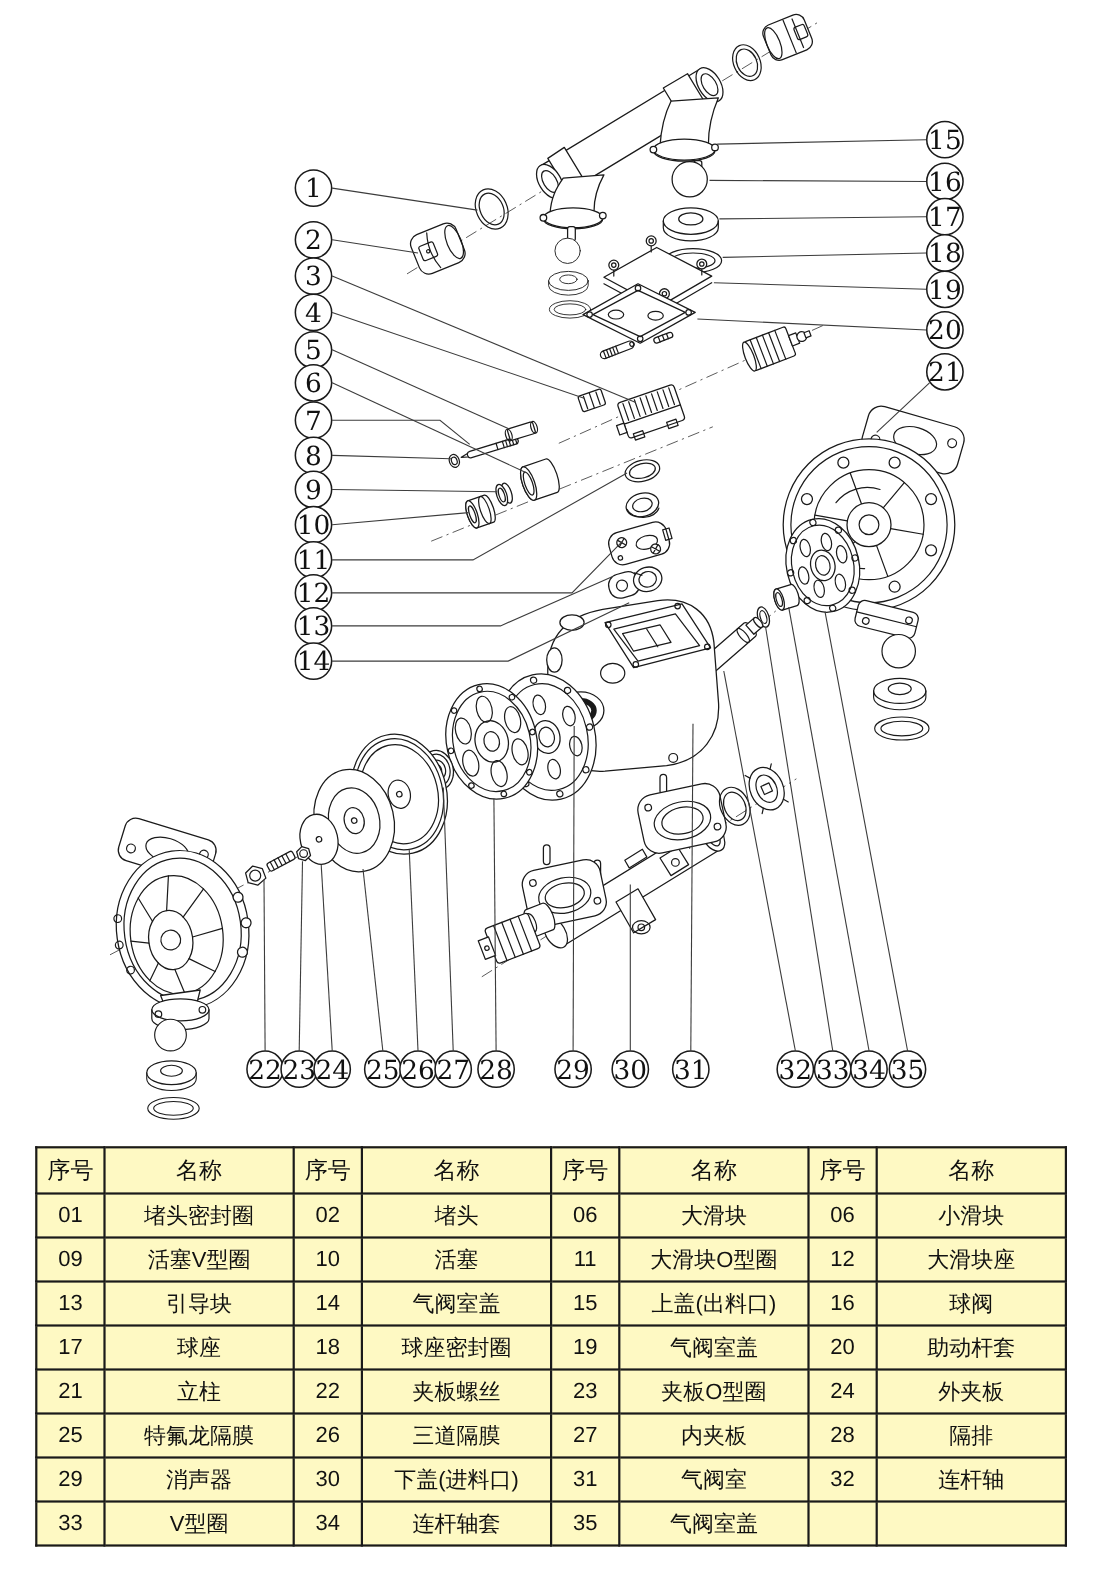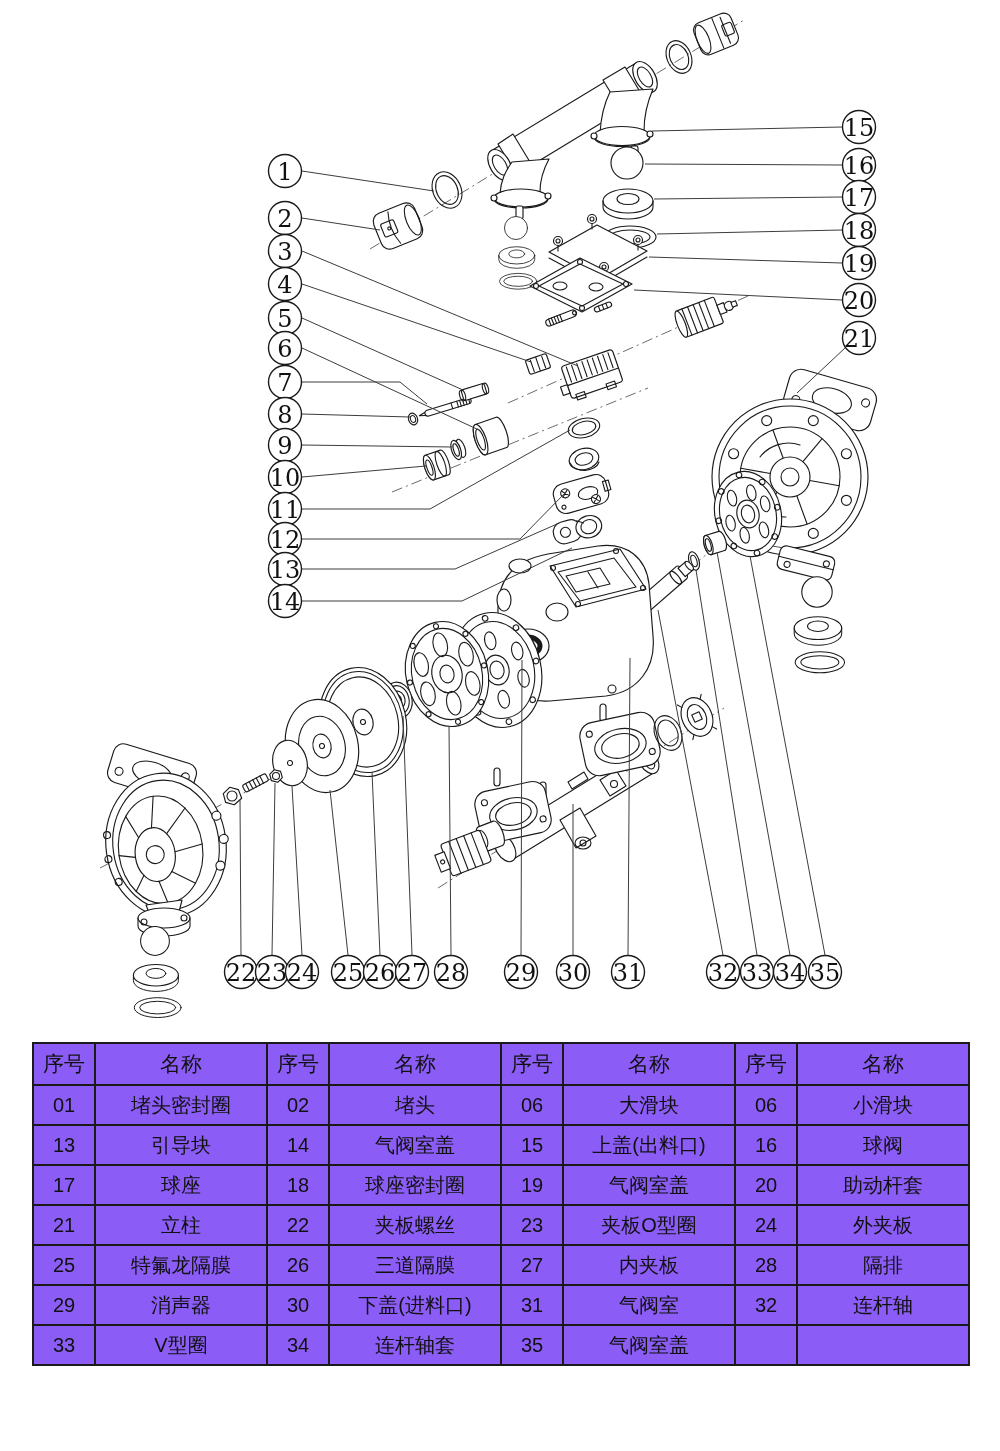--- a/index.html
+++ b/index.html
@@ -6,21 +6,21 @@
   .page{position:relative;width:1000px;height:1451px;background:#fff;overflow:hidden;
         font-family:"Liberation Sans",sans-serif;}
   .fig{position:absolute;top:0;left:0;}
   .p{stroke:#1a1a1a;stroke-width:1.15;fill:#fff;stroke-linejoin:round;stroke-linecap:round;}
   .pn{stroke:#1a1a1a;stroke-width:1.1;fill:none;stroke-linejoin:round;stroke-linecap:round;}
   .axis{stroke:#5a5a5a;stroke-width:0.9;stroke-dasharray:11 4 2 4;fill:none;}
   .leader{fill:none;stroke:#3c3c3c;stroke-width:1;}
   .bubble{fill:#fff;stroke:#1a1a1a;stroke-width:1.4;}
   .bubble-num{font-family:"DejaVu Serif",serif;font-size:24px;fill:#111;text-anchor:middle;}
   .parts-table{position:absolute;left:32px;top:1042px;width:936px;border-collapse:collapse;
-               table-layout:fixed;background:#8b5cf6;}
+               table-layout:fixed;background:#fef9c3;}
   .parts-table td{border:2px solid #1a1a1a;text-align:center;vertical-align:middle;
                   font-size:20px;color:#111;height:38px;padding:0 2px;overflow:hidden;}
   .parts-table td.hd{height:40px;font-size:21px;}
 </style>
 </head>
 <body>
 
 <div class="page">
 
 <svg class="fig" width="1000" height="1030" viewBox="0 0 1000 1030">
@@ -660,20 +660,30 @@
           <td>01</td>
           <td>堵头密封圈</td>
           <td>02</td>
           <td>堵头</td>
           <td>06</td>
           <td>大滑块</td>
           <td>06</td>
           <td>小滑块</td>
         </tr>
         <tr>
+          <td>09</td>
+          <td>活塞V型圈</td>
+          <td>10</td>
+          <td>活塞</td>
+          <td>11</td>
+          <td>大滑块O型圈</td>
+          <td>12</td>
+          <td>大滑块座</td>
+        </tr>
+        <tr>
           <td>13</td>
           <td>引导块</td>
           <td>14</td>
           <td>气阀室盖</td>
           <td>15</td>
           <td>上盖(出料口)</td>
           <td>16</td>
           <td>球阀</td>
         </tr>
         <tr>

